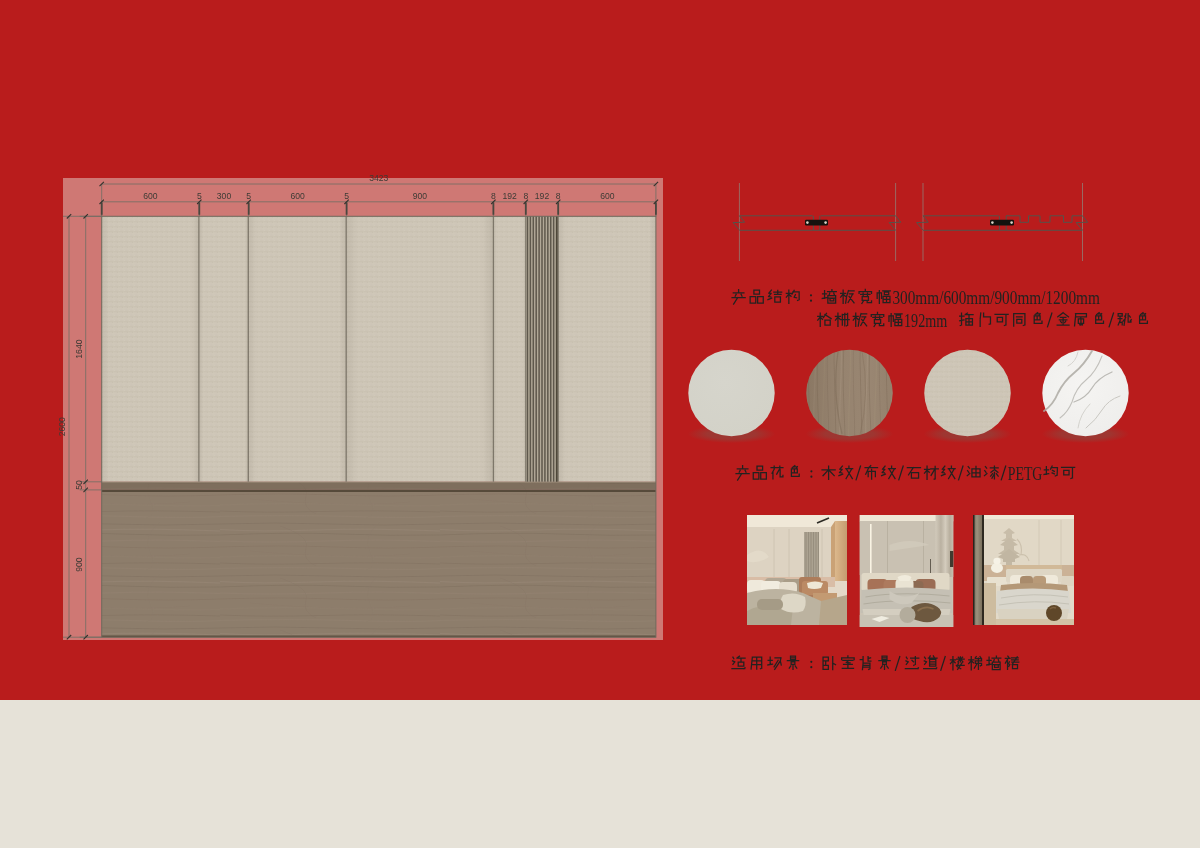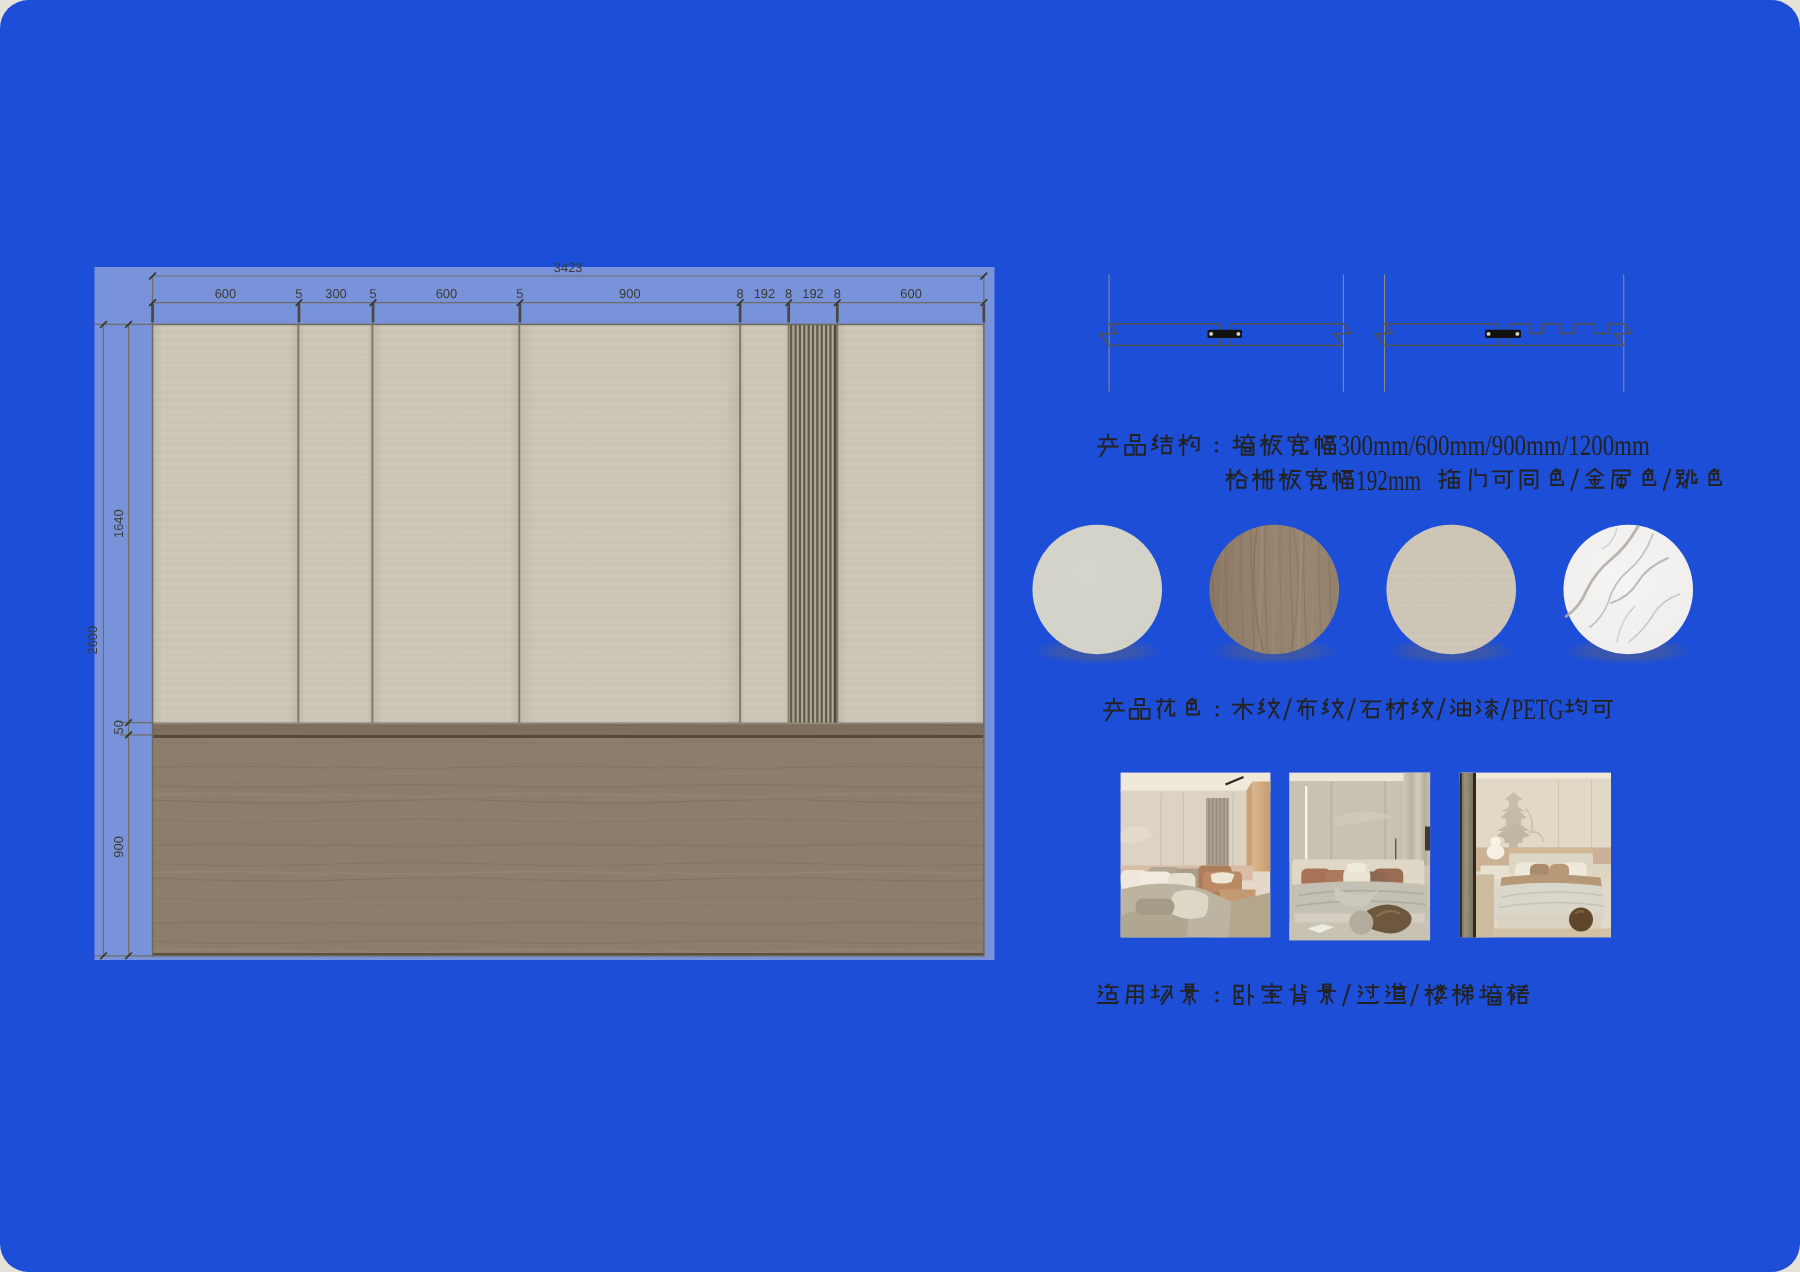--- a/index.html
+++ b/index.html
@@ -1,14 +1,14 @@
 <!DOCTYPE html>
 <html><head><meta charset="utf-8"><style>
 html,body{margin:0;padding:0;background:#e6e2d8;}
-#page{position:relative;width:1200px;height:848px;overflow:hidden;background:#1d4ed8;font-family:"Liberation Sans",sans-serif;border-radius:19px;}
+#page{position:relative;width:1200px;height:700px;overflow:hidden;background:#b91c1c;font-family:"Liberation Sans",sans-serif;}
 </style></head><body>
 <div id="page">
 
 <svg width="1200" height="848" viewBox="0 0 1200 848">
 <defs>
 <pattern id="fab" width="5" height="5" patternUnits="userSpaceOnUse">
 <rect width="5" height="5" fill="#cdc5b6"></rect>
 <path d="M0 1.5h5" stroke="#c6beae" stroke-width="0.7" opacity="0.65"></path>
 <path d="M0 3.8h5" stroke="#d4cdbf" stroke-width="0.6" opacity="0.65"></path>
 <path d="M1.2 0v5" stroke="#c9c1b1" stroke-width="0.5" opacity="0.5"></path>

